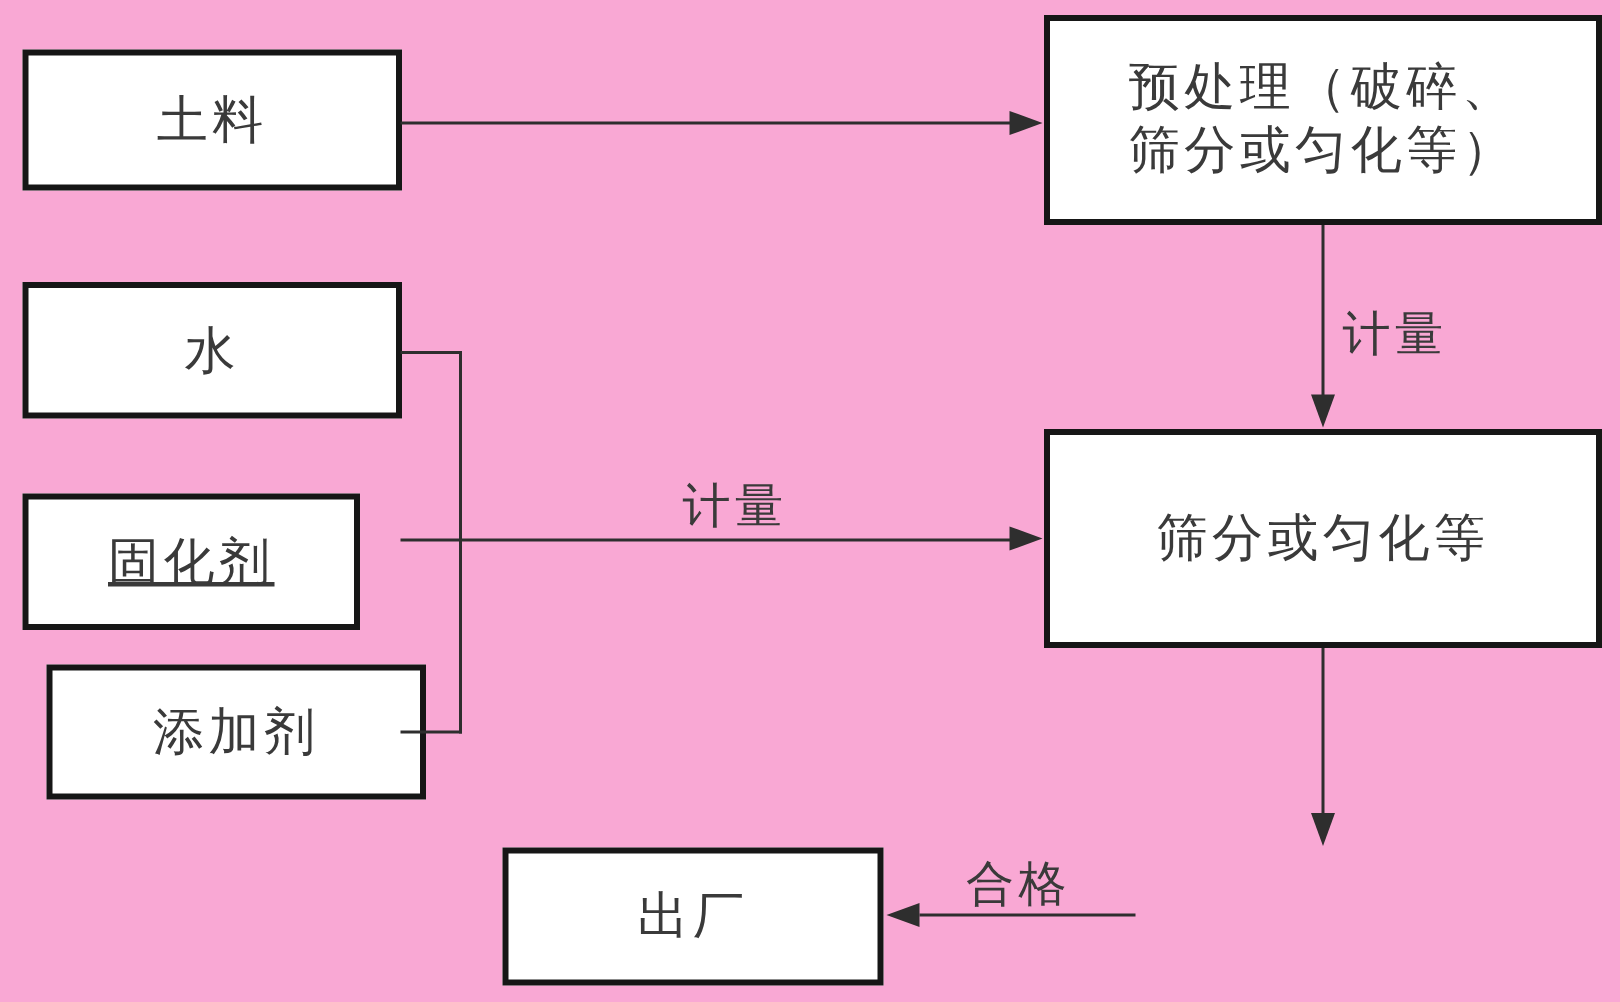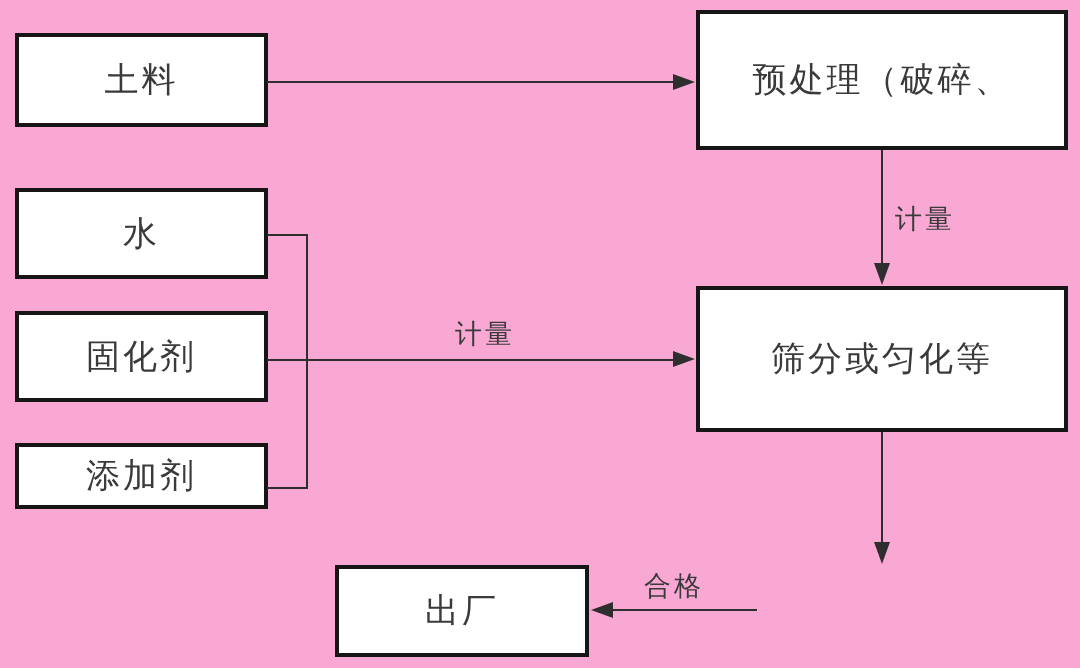--- a/index.html
+++ b/index.html
@@ -53,31 +53,31 @@
   }
   .arrow-down {
     position: absolute;
     width: 0; height: 0;
     border-left: 8px solid transparent;
     border-right: 8px solid transparent;
     border-top: 22px solid #2e2e2e;
   }
   .edge-label {
     position: absolute;
-    font-size: 27px;
+    font-size: 32px;
     color: #3a3a3a;
     letter-spacing: 3px;
     white-space: nowrap;
   }
 
   
   #box-soil        { left: 15px;  top: 33px;  width: 253px; height: 94px; }
   #box-water       { left: 15px;  top: 188px; width: 253px; height: 91px; }
-  #box-curing      { left: 15px;  top: 311px; width: 253px; height: 91px; }
-  #box-additive    { left: 15px;  top: 443px; width: 253px; height: 66px; font-family: Liberation Serif, serif; }
+  #box-curing      { left: 15px;  top: 329px; width: 225px; height: 91px; text-decoration: underline; }
+  #box-additive    { left: 31px;  top: 443px; width: 253px; height: 90px; font-family: Liberation Serif, serif; }
   #box-pretreat    { left: 696px; top: 10px;  width: 372px; height: 140px; }
   #box-mixer       { left: 696px; top: 286px; width: 372px; height: 146px; }
   #box-inspection  { left: 757px; top: 565px; width: 251px; height: 91px; }
   #box-shipment    { left: 335px; top: 565px; width: 254px; height: 92px; }
 
   
   #line-soil-pre      { left: 267px; top: 81px;  width: 408px; }
   #head-soil-pre      { left: 673px; top: 74px; }
   #line-pre-mixer     { left: 881px; top: 150px; height: 115px; }
   #head-pre-mixer     { left: 874px; top: 263px; }
@@ -111,20 +111,21 @@
     <span>固化剂</span>
   </div>
 
   <div class="box" id="box-additive">
     <span>添加剂</span>
   </div>
 
   <div class="box" id="box-pretreat">
     <div class="two-line">
       <div>预处理（破碎、</div>
+      <div>筛分或匀化等）</div>
     </div>
   </div>
 
   <div class="box" id="box-mixer">
     <span>筛分或匀化等</span>
   </div>
 
 
   <div class="box" id="box-shipment">
     <span>出厂</span>

